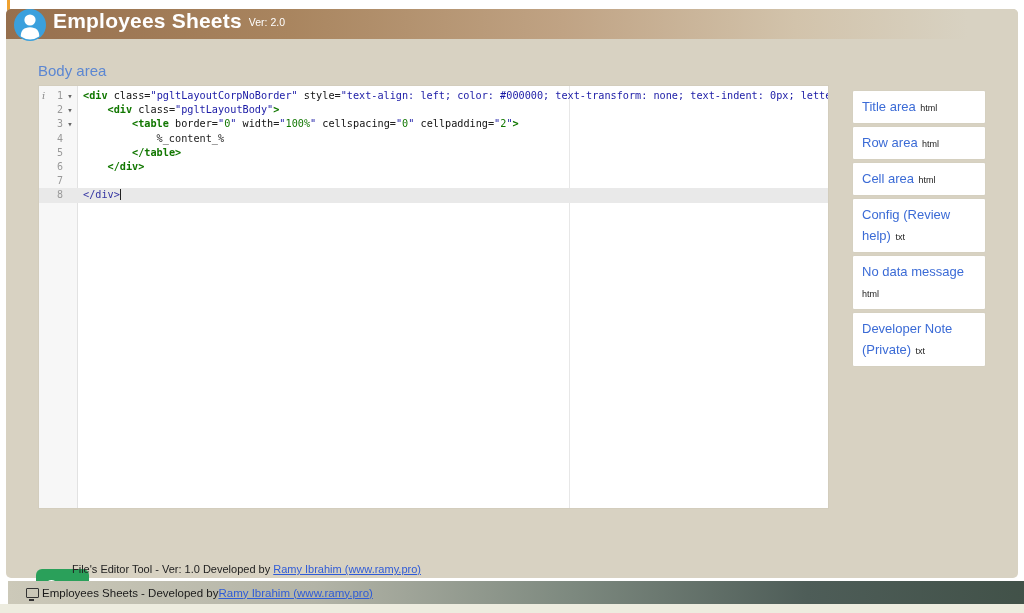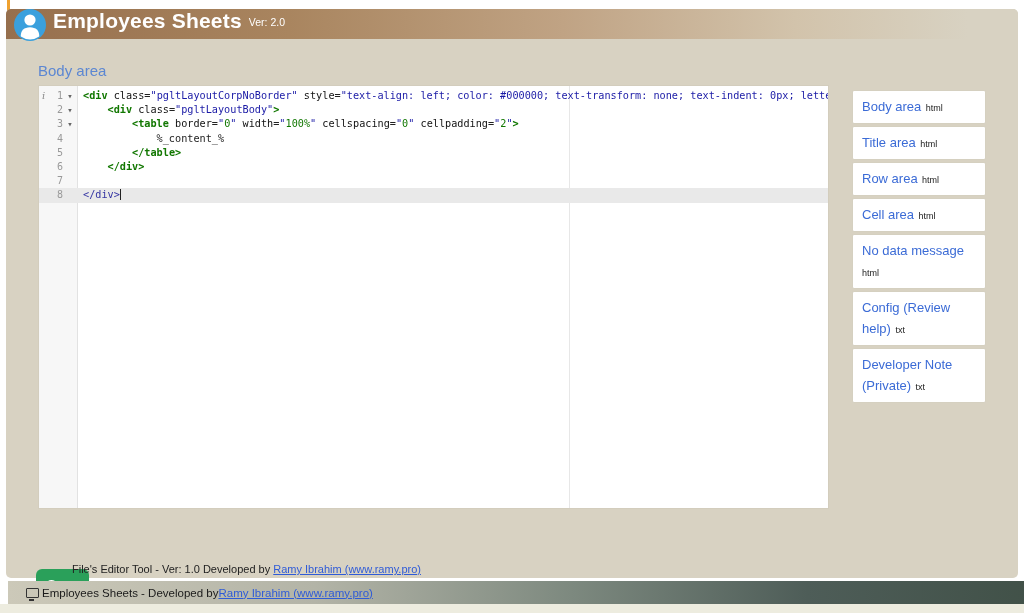--- a/index.html
+++ b/index.html
@@ -141,26 +141,25 @@
           <div class="cm-row active">
             <span class="g-info"></span>
             <span class="g-num">8</span>
             <span class="g-fold"></span>
             <span class="g-code"><span class="t-tagx">&lt;/div&gt;</span><span class="caret"></span></span>
           </div>
         </div>
     </div>
 
     <div id="sidebar-list">
-        <div class="side-card"><span class="side-label">Body area</span> <span class="side-type">html</span></div>
         <div class="side-card"><span class="side-label">Title area</span> <span class="side-type">html</span></div>
         <div class="side-card"><span class="side-label">Row area</span> <span class="side-type">html</span></div>
         <div class="side-card"><span class="side-label">Cell area</span> <span class="side-type">html</span></div>
+        <div class="side-card"><span class="side-label">Config (Review help)</span> <span class="side-type">txt</span></div>
         <div class="side-card"><span class="side-label">No data message</span> <span class="side-type">html</span></div>
-        <div class="side-card"><span class="side-label">Config (Review help)</span> <span class="side-type">txt</span></div>
         <div class="side-card"><span class="side-label">Developer Note (Private)</span> <span class="side-type">txt</span></div>
       </div>
 
     <button class="save-btn">Save</button>
 
     <div class="tool-footer"><span>File's Editor Tool - Ver: 1.0 Developed by </span><a class="link">Ramy Ibrahim (www.ramy.pro)</a></div>
 
   </div>
 
   <div class="bottom-bar">

